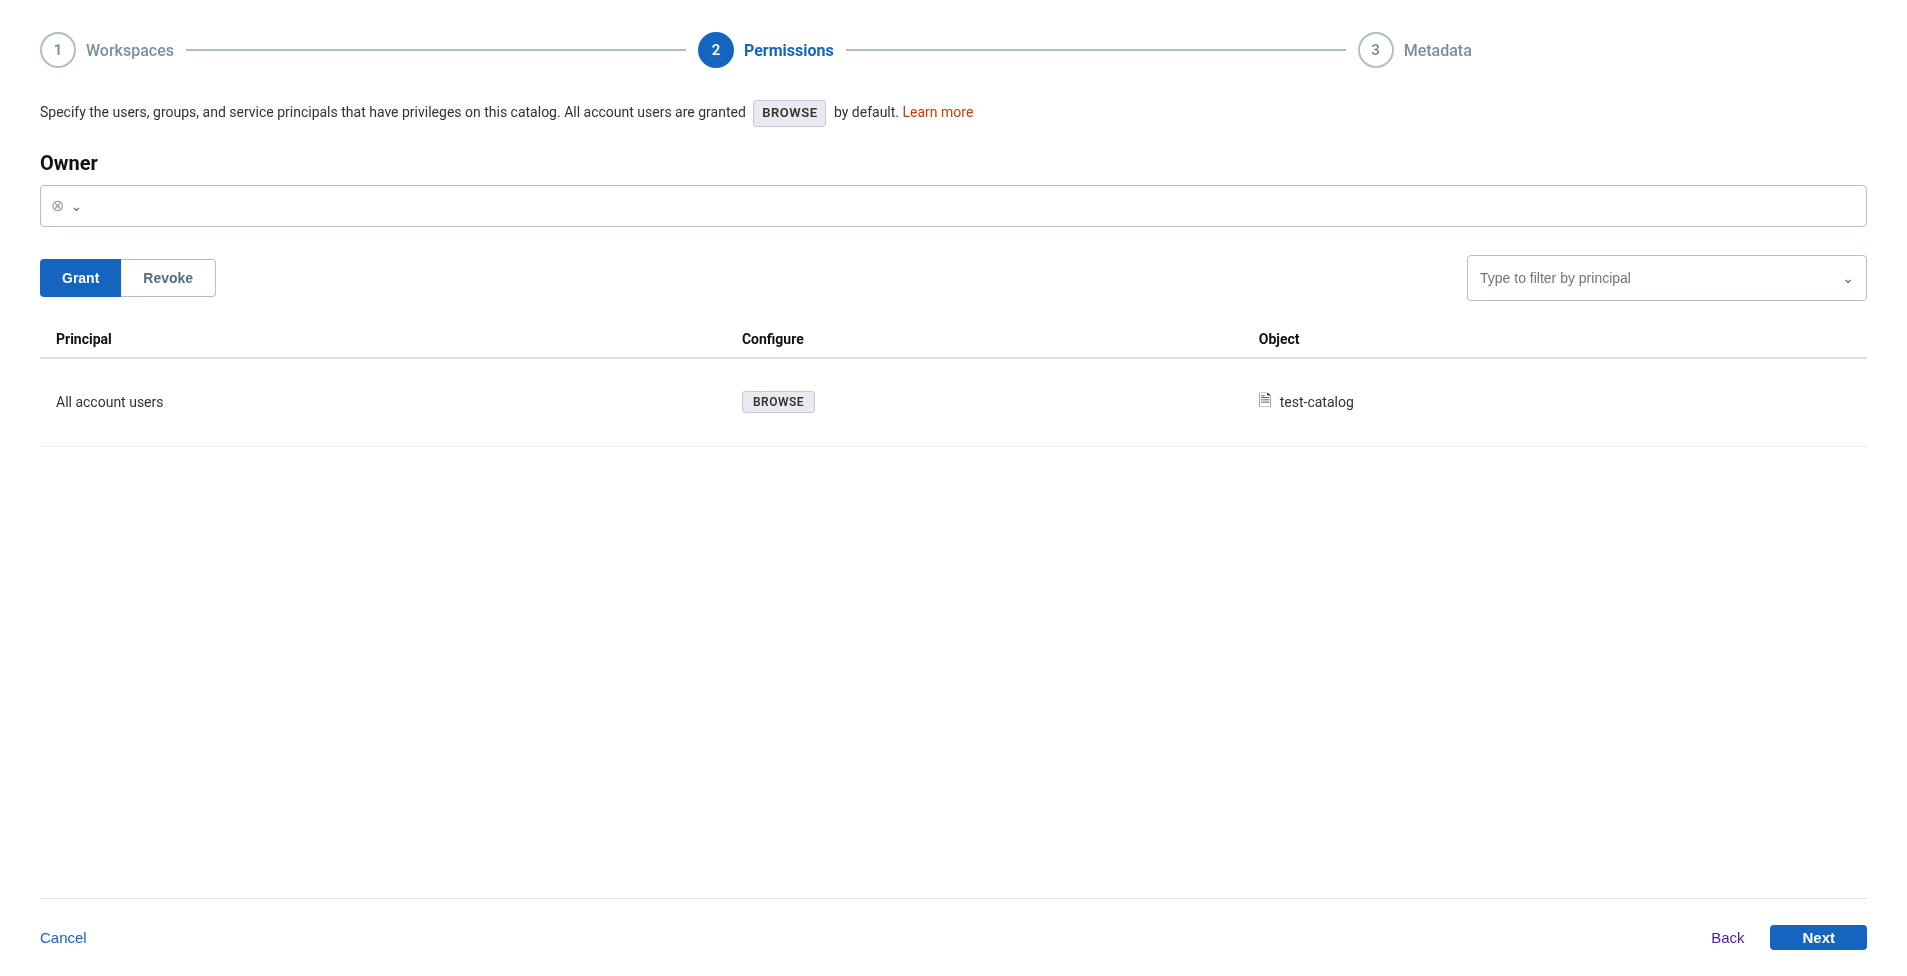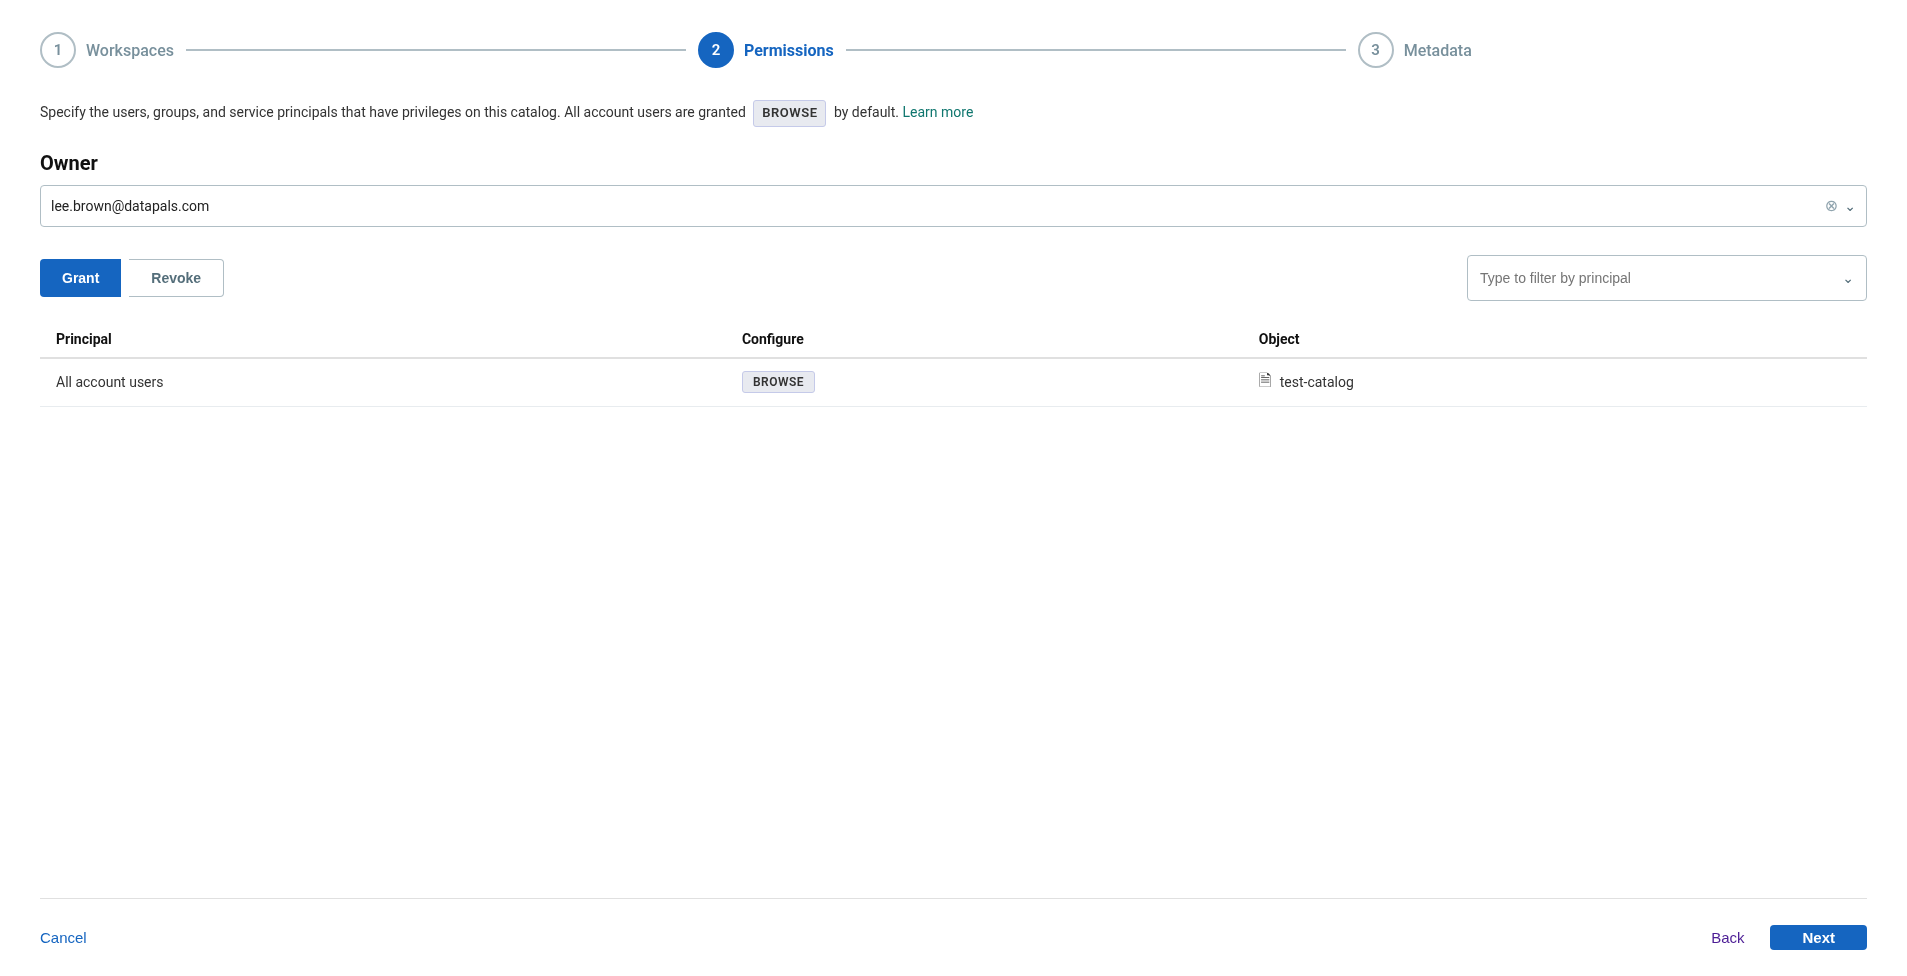--- a/index.html
+++ b/index.html
@@ -87,21 +87,21 @@
       border: 1px solid #c5cae9;
       color: #333;
       font-size: 13px;
       font-weight: 600;
       padding: 2px 8px;
       border-radius: 3px;
       margin: 0 4px;
       letter-spacing: 0.5px;
     }
     .learn-more {
-      color: #0f766e;
+      color: #c2410c;
       text-decoration: none;
     }
     
     .section-label {
       font-size: 20px;
       font-weight: 700;
       color: #111;
       margin-bottom: 10px;
     }
     .owner-select {
@@ -140,21 +140,21 @@
       margin-bottom: 14px;
     }
     .privileges-controls {
       display: flex;
       align-items: center;
       justify-content: space-between;
       margin-bottom: 20px;
     }
     .btn-group {
       display: flex;
-      gap: 8px;
+      gap: 0;
     }
     .btn-grant {
       background: #1565c0;
       color: #fff;
       border: none;
       padding: 10px 22px;
       font-size: 14px;
       font-weight: 600;
       border-radius: 4px 0 0 4px;
       cursor: pointer;
@@ -201,21 +201,21 @@
     }
     .privileges-table th {
       text-align: left;
       font-size: 14px;
       font-weight: 700;
       color: #111;
       padding: 10px 16px;
       border-bottom: 2px solid #e0e0e0;
     }
     .privileges-table td {
-      padding: 10px 16px;
+      padding: 30px 16px;
       font-size: 14px;
       color: #333;
       border-bottom: 1px solid #e8ecef;
     }
     .privilege-badge {
       display: inline-block;
       background: #e8eaf0;
       border: 1px solid #c5cae9;
       color: #333;
       font-size: 12px;
@@ -313,21 +313,20 @@
 
   <p class="description">
     <span>Specify the users, groups, and service principals that have privileges on this catalog. All account users are granted</span>
     <span class="browse-badge">BROWSE</span>
     <span>by default.</span>
     <a href="#" class="learn-more">Learn more</a>
   </p>
 
   <div class="section-label">Owner</div>
   <div class="owner-select">
-    <span class="owner-select-text">lee.brown@datapals.com</span>
     <span class="owner-clear-icon">⊗</span>
     <span class="owner-chevron-icon">⌄</span>
   </div>
 
   <div class="privileges-controls">
     <div class="btn-group">
       <button class="btn-grant">Grant</button>
       <button class="btn-revoke">Revoke</button>
     </div>
     <div class="filter-input-container">

